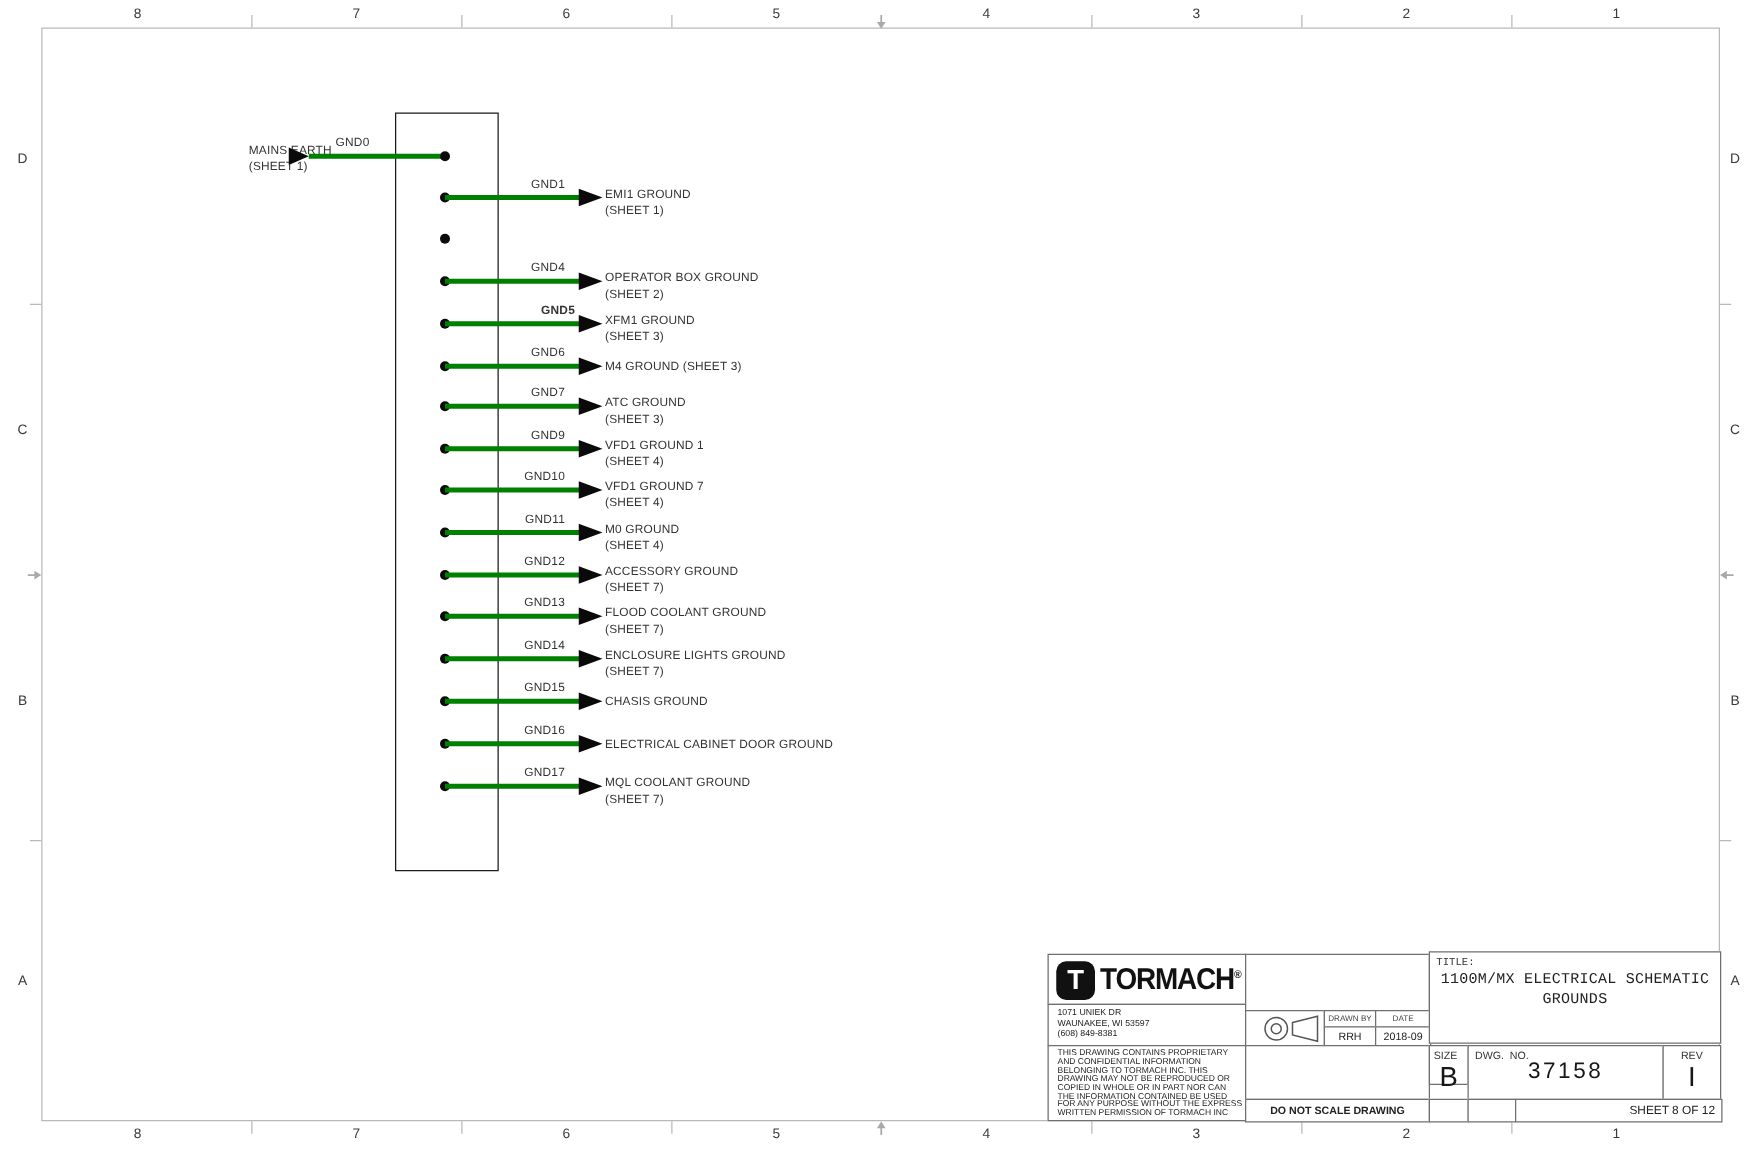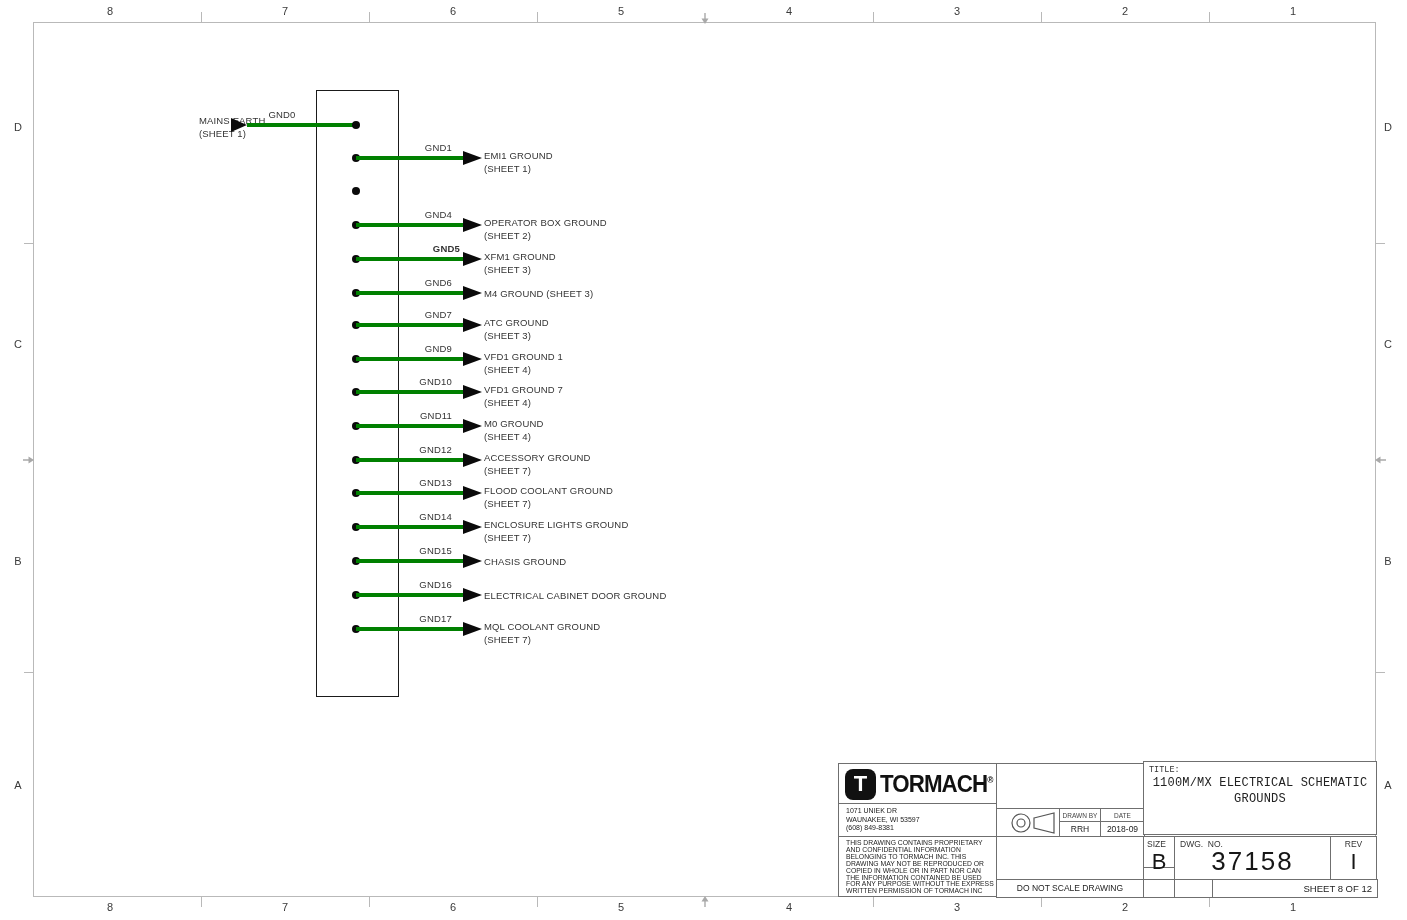--- a/index.html
+++ b/index.html
@@ -31,23 +31,23 @@
   .cell{position:absolute;border:1px solid #6f6f6f;box-sizing:border-box;background:#fff;}
   .addr{font-size:7px;line-height:8.6px;padding:3px 0 0 7px;color:#222;}
   .disc{font-size:6.8px;line-height:6.9px;padding:3px 0 0 7px;color:#222;}
   .hdr{font-size:6.5px;color:#444;text-align:center;padding-top:3px;}
   .val{font-size:8.5px;color:#222;text-align:center;padding-top:2px;}
   .title-label{font-size:8.5px;color:#333;padding:3px 0 0 5px;}
   .title-main{font-size:12px;color:#222;text-align:center;line-height:14.5px;
               letter-spacing:.2px;margin-top:1px;}
   .small-hdr{font-size:8.5px;color:#333;}
   .big{font-size:22px;color:#161616;text-align:center;}
-  .dwgno{font-size:26px;letter-spacing:2px;color:#161616;text-align:center;}
+  .dwgno{font-size:18px;letter-spacing:2px;color:#161616;text-align:center;}
   .sheetinfo{font-size:9.5px;color:#222;text-align:right;padding:3px 5px 0 0;}
-  .dns{font-size:8.5px;color:#222;text-align:center;padding-top:3px;}
+  .dns{font-size:8.5px;color:#222;text-align:center;padding-top:3px;font-weight:bold;}
   .logo-ico{position:absolute;left:6px;top:5px;width:31px;height:31px;background:#111;
             border-radius:8px;color:#fff;font-weight:700;font-size:22px;
             text-align:center;line-height:29px;}
   .logo-word{position:absolute;left:41px;top:6px;font-size:24px;font-weight:800;
              letter-spacing:-1px;color:#111;transform:scaleX(.93);
              transform-origin:left center;white-space:nowrap;}
   .logo-word sup{font-size:9px;}
 </style>
 </head>
 <body>

